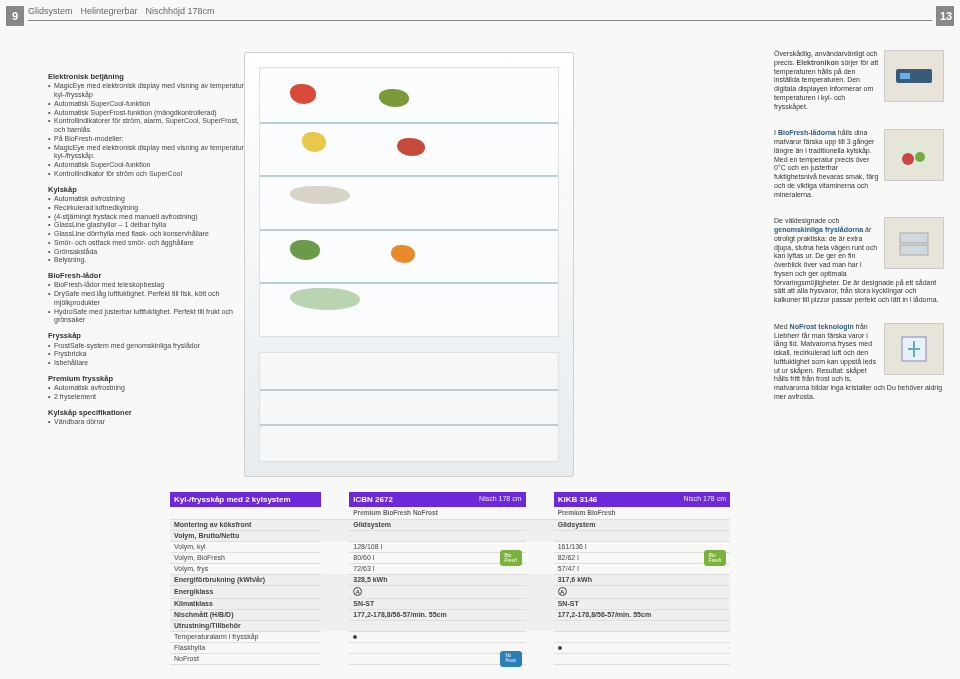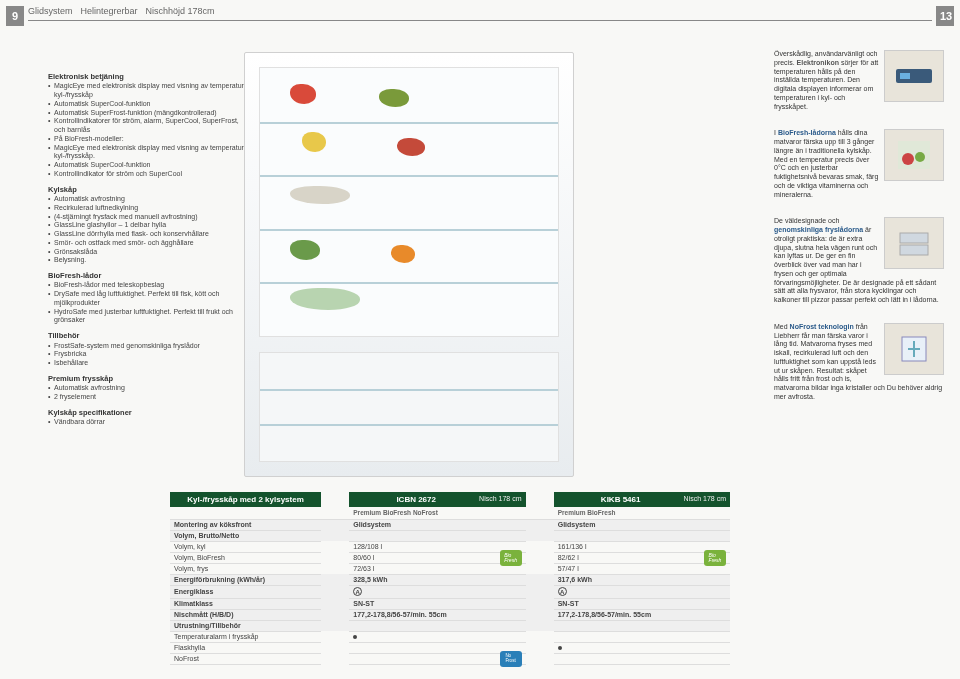--- a/index.html
+++ b/index.html
@@ -147,22 +147,22 @@
     top: 492px;
     left: 170px;
     width: 560px;
     font-size: 7px;
   }
   .table-block table {
     width: 100%;
     border-collapse: collapse;
   }
   .table-block th.prod-head {
-    text-align: center;
-    background: #14532d;
+    text-align: left;
+    background: #6d28d9;
     color: #fff;
     padding: 3px 4px;
     font-size: 8px;
     font-weight: bold;
   }
   .table-block .subhead {
     font-size: 6.5px;
     color: #666;
     text-align: left;
     padding-bottom: 3px;
@@ -262,21 +262,21 @@
       <li>Smör- och ostfack med smör- och ägghållare</li>
       <li>Grönsakslåda</li>
       <li>Belysning.</li>
     </ul>
   <h4>BioFresh-lådor</h4>
   <ul id="s3">
       <li>BioFresh-lådor med teleskopbeslag</li>
       <li>DrySafe med låg luftfuktighet. Perfekt till fisk, kött och mjölkprodukter</li>
       <li>HydroSafe med justerbar luftfuktighet. Perfekt till frukt och grönsaker</li>
     </ul>
-  <h4>Tillbehör</h4>
+  <h4>Frysskåp</h4>
   <ul id="s4">
       <li>FrostSafe-system med genomskinliga fryslådor</li>
       <li>Frysbricka</li>
       <li>Isbehållare</li>
     </ul>
   <h4>Premium frysskåp</h4>
   <ul id="s5">
       <li>Automatisk avfrostning</li>
       <li>2 fryselement</li>
     </ul>
@@ -351,21 +351,21 @@
   <table>
     <tbody>
         <tr>
       <th class="prod-head">Kyl-/frysskåp med 2 kylsystem</th>
       <th style="width:28px"></th>
       <th class="prod-head">
         <span>ICBN 2672</span><span class="nisch">Nisch 178 cm</span>
       </th>
       <th style="width:28px"></th>
       <th class="prod-head">
-        <span>KIKB 5461</span><span class="nisch">Nisch 178 cm</span>
+        <span>KIKB 3146</span><span class="nisch">Nisch 178 cm</span>
       </th>
     </tr>
     <tr>
       <td class="subhead"></td>
           <td></td>
       <td class="subhead"><b style="white-space:pre"><b>Premium</b> BioFresh NoFrost</b></td>
           <td></td>
       <td class="subhead"><b style="white-space:pre"><b>Premium</b> BioFresh</b></td>
     </tr>
     </tbody>

